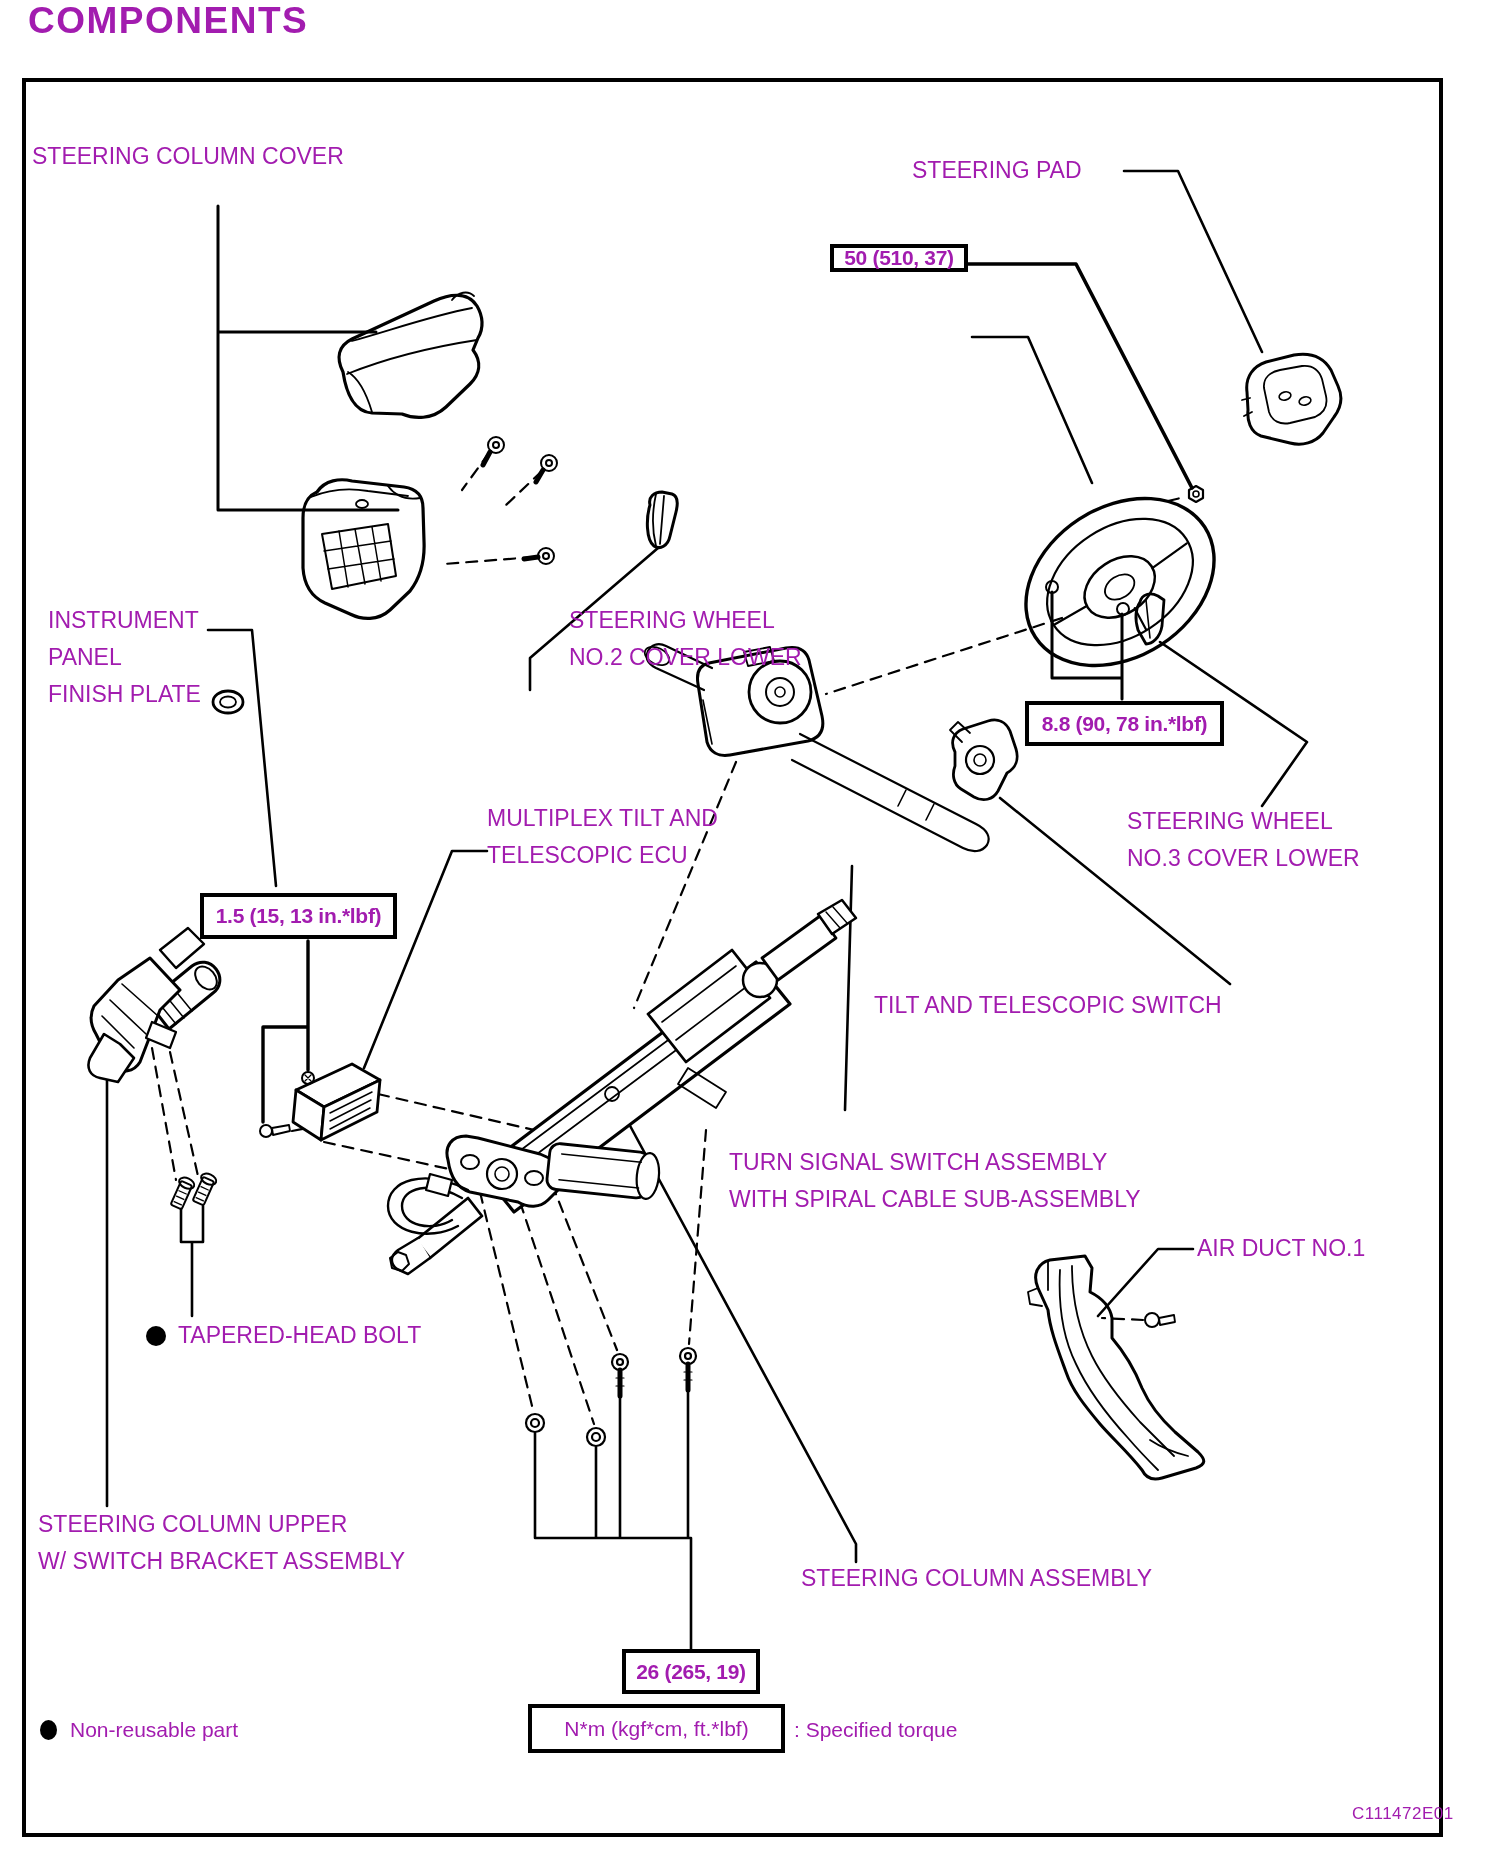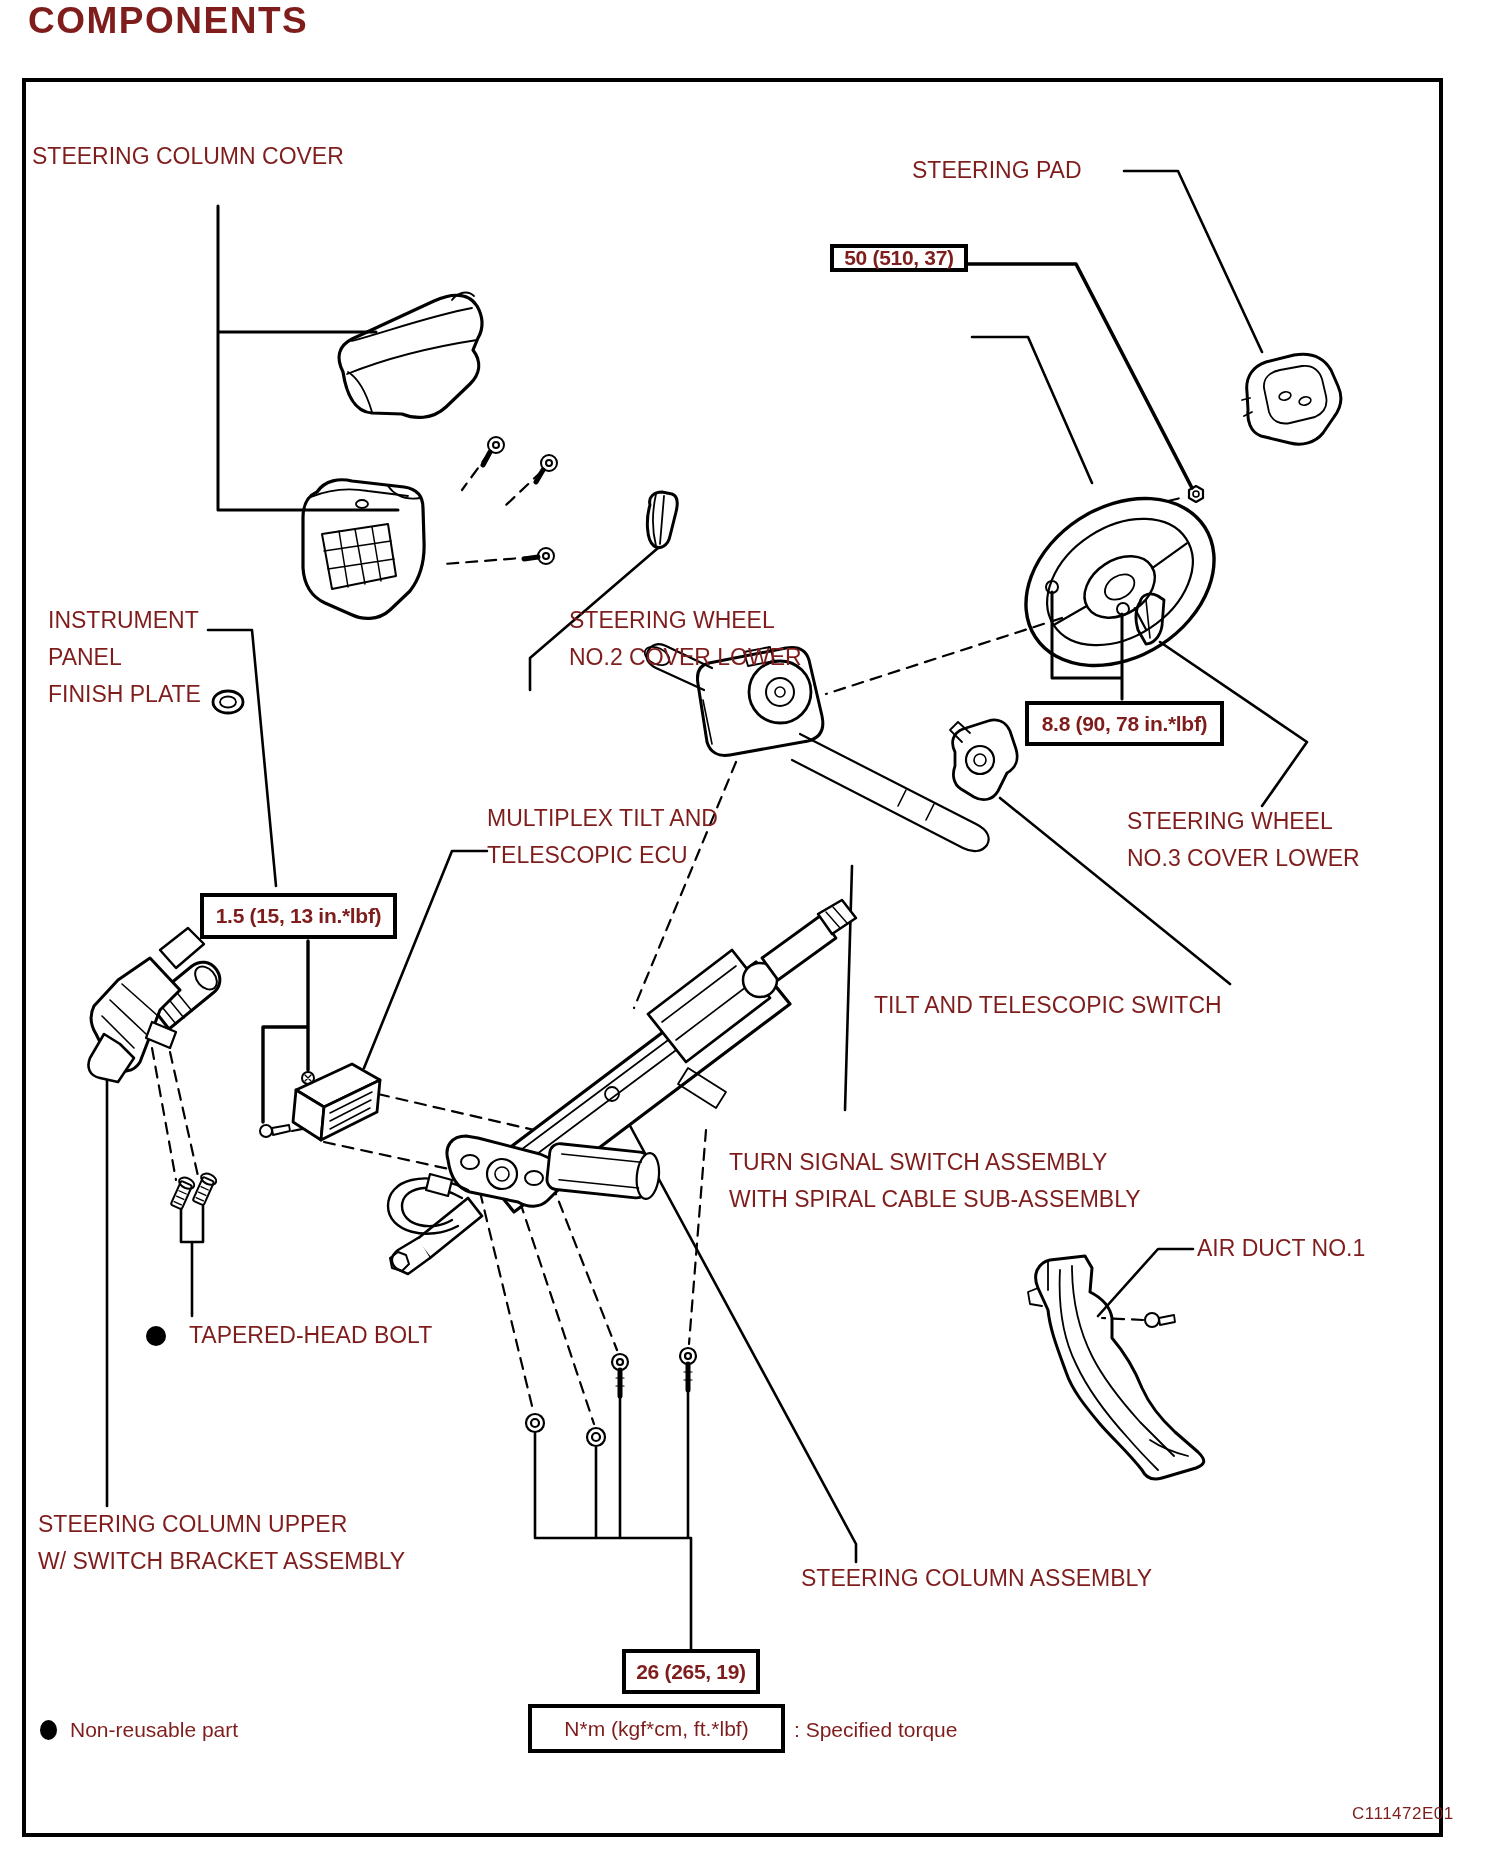--- a/index.html
+++ b/index.html
@@ -1,33 +1,33 @@
 <!DOCTYPE html>
 <html><head>
 <meta charset="utf-8">
 <style>
   html,body{margin:0;padding:0;background:#fff;}
-  .page{position:relative;width:1504px;height:1874px;background:#fff;color:#7f1d1d;
+  .page{position:relative;width:1504px;height:1874px;background:#fff;color:#a21caf;
         font-family:"Liberation Sans",sans-serif;overflow:hidden;}
   .title{position:absolute;left:28px;top:0px;font-size:37px;font-weight:bold;letter-spacing:1.5px;}
   .frame{position:absolute;left:22px;top:78px;width:1421px;height:1759px;
          border:4px solid #000;box-sizing:border-box;}
   svg.art{position:absolute;left:0;top:0;}
   .lbl{position:absolute;font-size:23px;line-height:37px;white-space:pre;letter-spacing:0;}
   .tq{position:absolute;border:4px solid #000;box-sizing:border-box;background:#fff;
       display:flex;align-items:center;justify-content:center;
       font-weight:bold;font-size:21px;letter-spacing:-0.3px;white-space:nowrap;}
   .legend-item{position:absolute;display:flex;align-items:center;gap:13px;font-size:21px;}
   .bullet{width:17px;height:20px;background:#000;border-radius:50%;flex:0 0 auto;}
   .bullet.round{width:20px;height:20px;}
   .legend-box{position:absolute;border:4px solid #000;box-sizing:border-box;background:#fff;
       display:flex;align-items:center;justify-content:center;font-size:21px;white-space:nowrap;}
   .legend-desc{position:absolute;font-size:21px;white-space:nowrap;}
   .fig-code{position:absolute;font-size:17px;letter-spacing:0.5px;}
-  .tapered{position:absolute;display:flex;align-items:center;gap:23px;font-size:23px;white-space:nowrap;}
+  .tapered{position:absolute;display:flex;align-items:center;gap:12px;font-size:23px;white-space:nowrap;}
 </style>
 </head>
 <body>
 
 <div class="page">
 
   <div class="title">COMPONENTS</div>
   <div class="frame"></div>
 
   <svg class="art" width="1504" height="1874" viewBox="0 0 1504 1874">

